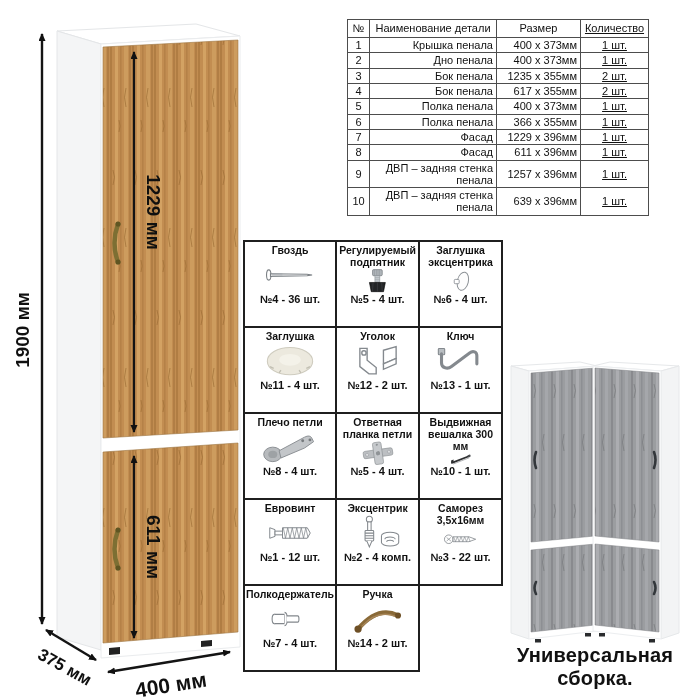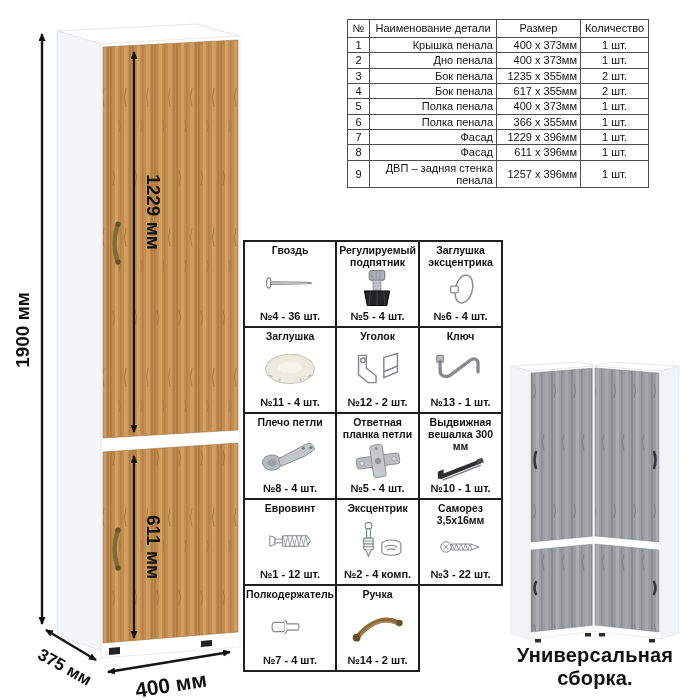--- a/index.html
+++ b/index.html
@@ -15,36 +15,36 @@
   table.parts th,table.parts td{
     border:1px solid #4d4d4d;padding:1px 3px;vertical-align:middle;
     overflow:hidden;
   }
   table.parts th{font-weight:400;text-align:center;height:15px;}
   table.parts tr{height:15px;}
   table.parts tr.h2{height:26px;}
   .c-num{width:15px;text-align:center;}
   .c-name{width:120px;text-align:right;}
   .c-size{width:77px;text-align:right;}
-  .c-qty{width:61px;text-align:center;}
+  .c-qty{width:61px;text-align:center;text-decoration:underline;}
   
   table.hw{
     position:absolute;left:243px;top:240px;border-collapse:collapse;table-layout:fixed;
   }
   table.hw td{border:2px solid #1f1f1f;padding:0;width:81px;}
   table.hw tr{height:84px;}
   table.hw td.ghost{border:none;}
   .hw-cell{height:84px;display:flex;flex-direction:column;align-items:stretch;}
   .hw-title{
     font-size:10.5px;font-weight:700;text-align:center;line-height:1.12;
     padding:3px 1px 0 1px;
   }
   .hw-icon{flex:1;display:flex;align-items:center;justify-content:center;min-height:0;}
   .hw-icon svg{max-height:100%;}
-  .hw-count{font-size:11px;font-weight:700;text-align:center;padding-bottom:4px;}
+  .hw-count{font-size:11px;font-weight:700;text-align:center;padding-bottom:21px;}
   
   svg.cabinet{position:absolute;left:0;top:0;}
   svg.variants{position:absolute;left:490px;top:356px;}
   .variant-caption{
     position:absolute;left:486px;top:644px;width:218px;text-align:center;
     font-size:20px;font-weight:700;letter-spacing:0.2px;
   }
   .dim-label{font-weight:700;fill:#101010;}
 </style>
 </head>
@@ -165,20 +165,26 @@
       <td class="c-name">Фасад</td>
       <td class="c-size">611 x 396мм</td>
       <td class="c-qty">1 шт.</td>
     </tr>
     <tr class="h2">
       <td class="c-num">9</td>
       <td class="c-name">ДВП – задняя стенка пенала</td>
       <td class="c-size">1257 x 396мм</td>
       <td class="c-qty">1 шт.</td>
     </tr>
+    <tr class="h2">
+      <td class="c-num">10</td>
+      <td class="c-name">ДВП – задняя стенка пенала</td>
+      <td class="c-size">639 x 396мм</td>
+      <td class="c-qty">1 шт.</td>
+    </tr>
   </tbody>
     </table>
 
   <table class="hw">
     <tbody>
         <tr>
       <td>
             <div class="hw-cell">
         <div class="hw-title">Гвоздь</div>
         <div class="hw-icon">

